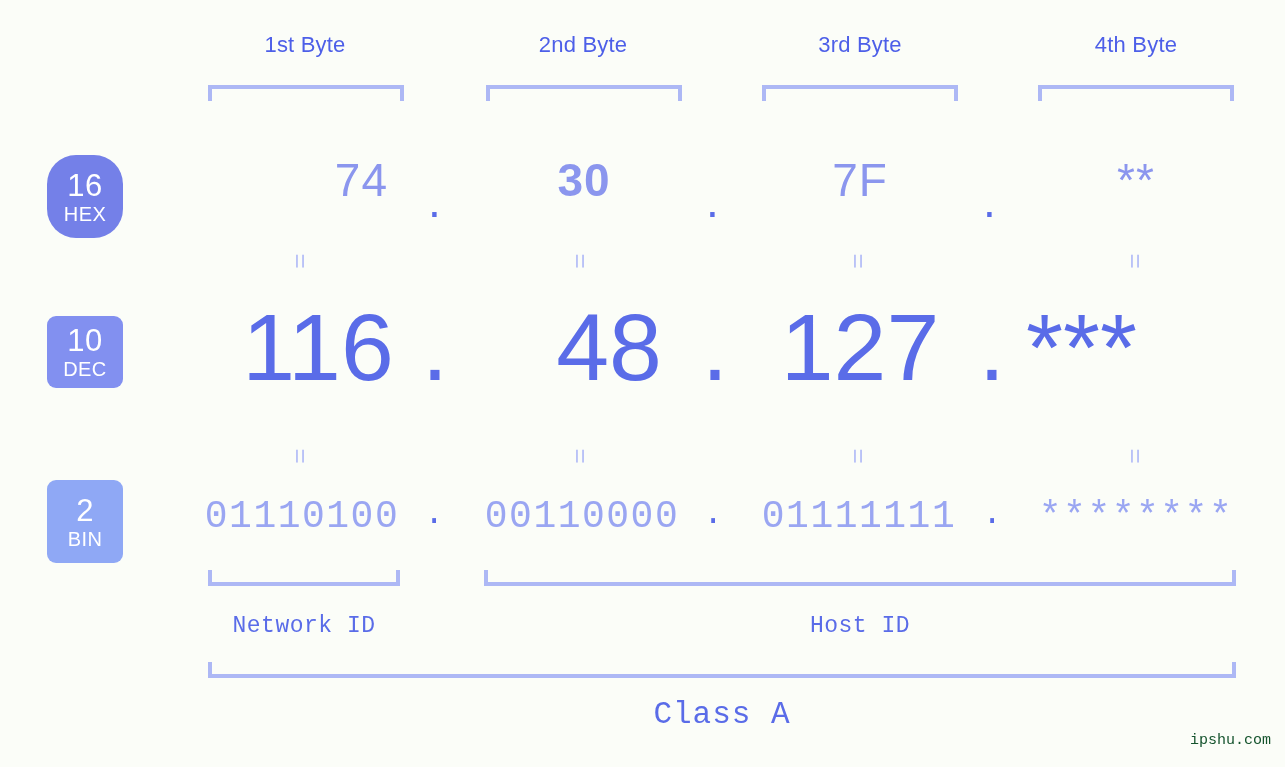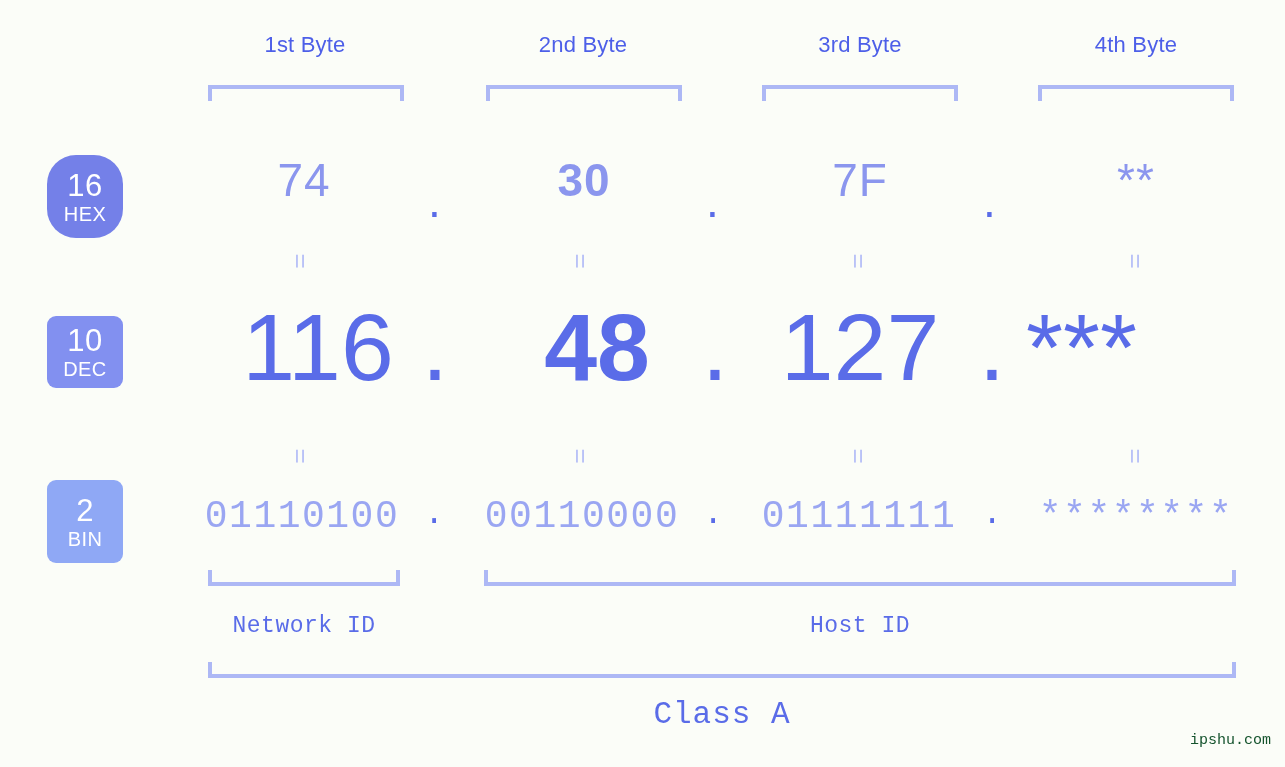--- a/index.html
+++ b/index.html
@@ -199,38 +199,38 @@
   <div class="badge badge-dec">
     <span class="num">10</span>
     <span class="name">DEC</span>
   </div>
   <div class="badge badge-bin">
     <span class="num">2</span>
     <span class="name">BIN</span>
   </div>
 
   <div class="row-hex">
-    <div class="val" style="left:204px; width:200px;">74</div>
+    <div class="val" style="left:188px; width:200px;text-align:right;">74</div>
     <div class="val sep" style="left:385px; width:100px;">.</div>
     <div class="val" style="left:484px; width:200px;font-weight:bold;">30</div>
     <div class="val sep" style="left:663px; width:100px;">.</div>
     <div class="val" style="left:760px; width:200px;">7F</div>
     <div class="val sep" style="left:940px; width:100px;">.</div>
     <div class="val" style="left:1036px; width:200px;">**</div>
   </div>
 
   <div class="eqsign" style="left:281px; top:248px;">=</div>
   <div class="eqsign" style="left:561px; top:248px;">=</div>
   <div class="eqsign" style="left:839px; top:248px;">=</div>
   <div class="eqsign" style="left:1116px; top:248px;">=</div>
 
   <div class="row-dec">
     <div class="val" style="left:210px; width:216px; text-align:center;">116</div>
     <div class="val sep" style="left:405px; width:60px;">.</div>
-    <div class="val" style="left:492px; width:210px;font-weight:bold;">48</div>
+    <div class="val" style="left:504px; width:210px;">48</div>
     <div class="val sep" style="left:685px; width:60px;">.</div>
     <div class="val" style="left:752px; width:216px;">127</div>
     <div class="val sep" style="left:962px; width:60px;">.</div>
     <div class="val" style="left:1026px; width:220px; text-align:left;">***</div>
   </div>
 
   <div class="eqsign" style="left:281px; top:443px;">=</div>
   <div class="eqsign" style="left:561px; top:443px;">=</div>
   <div class="eqsign" style="left:839px; top:443px;">=</div>
   <div class="eqsign" style="left:1116px; top:443px;">=</div>

